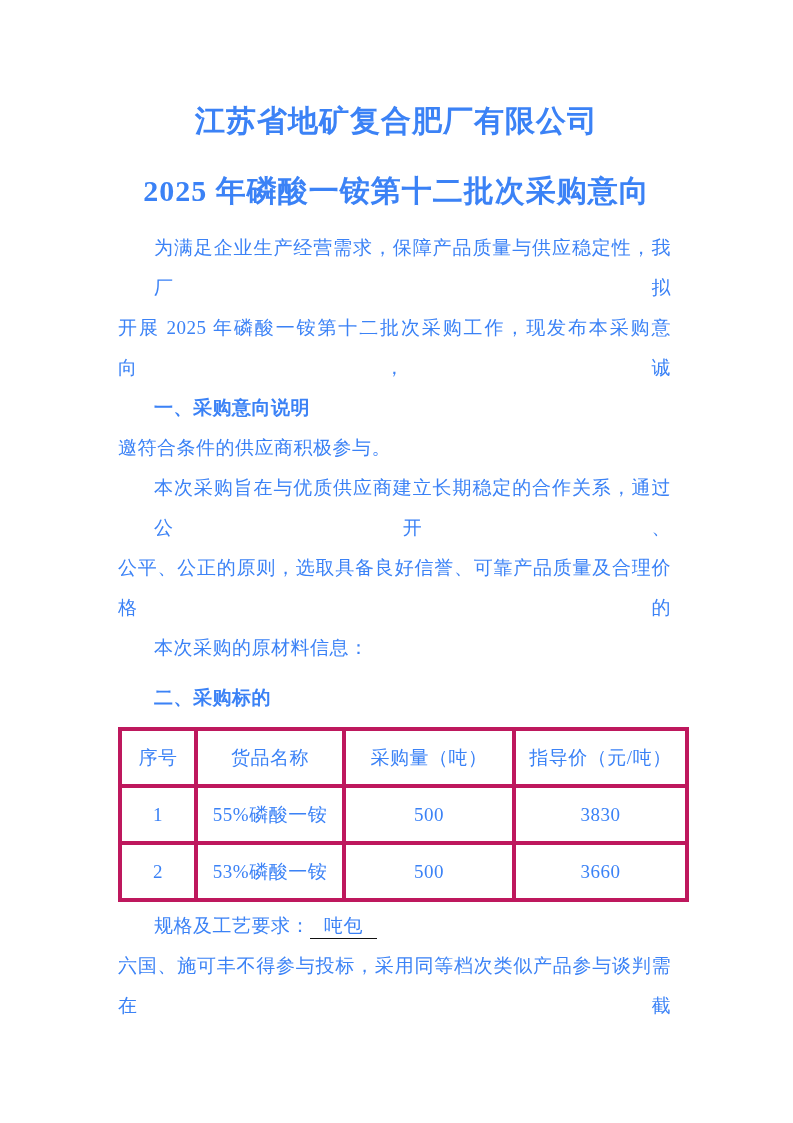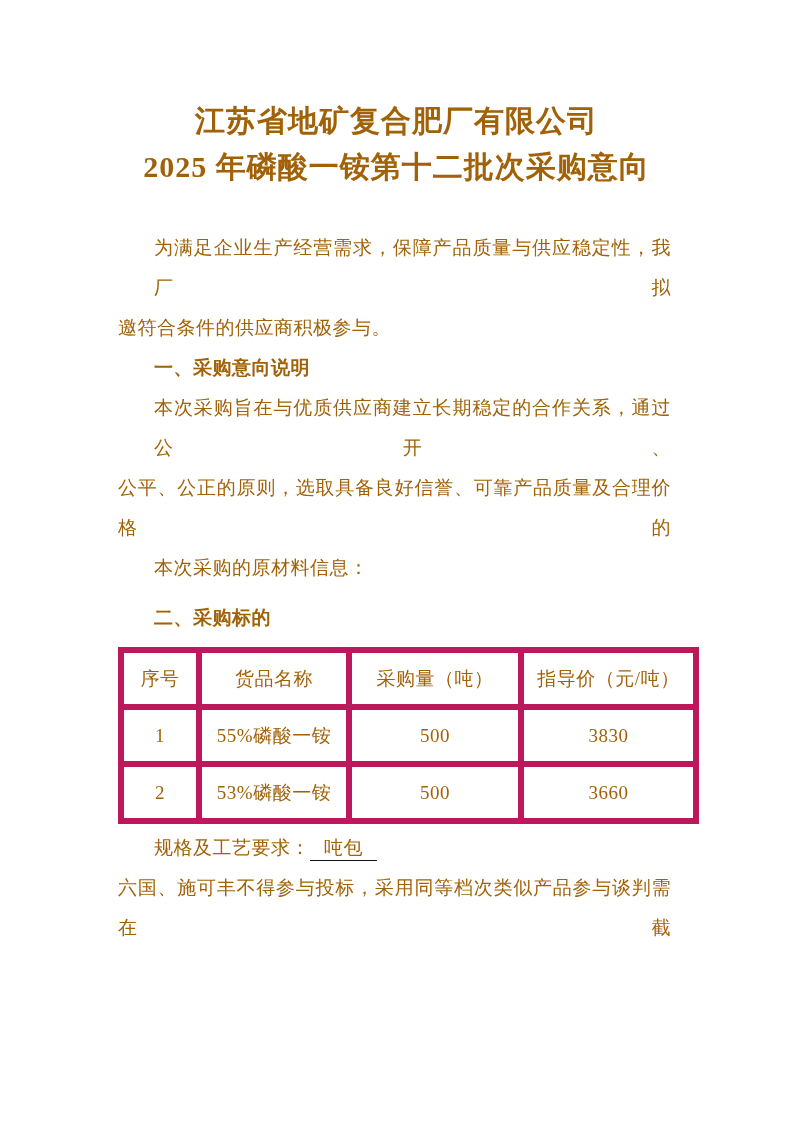--- a/index.html
+++ b/index.html
@@ -1,33 +1,33 @@
 <!DOCTYPE html>
 <html><head>
 <meta charset="utf-8">
 <style>
   html, body { margin: 0; padding: 0; background: #ffffff; }
   .page {
     position: relative;
     width: 793px;
     height: 1123px;
     background: #ffffff;
-    color: #a16207;
+    color: #3b82f6;
     font-family: "Liberation Serif", "DejaVu Serif", serif;
     overflow: hidden;
   }
   .titles { padding-top: 104px; text-align: center; }
   .doc-title {
     font-size: 30px;
     font-weight: bold;
     line-height: 34px;
     letter-spacing: 1px;
     margin: 0;
   }
-  .doc-title.second { margin-top: 12px; }
+  .doc-title.second { margin-top: 36px; }
   .content {
     position: absolute;
     left: 118px;
     top: 228px;
     width: 553px;
     font-size: 19px;
     letter-spacing: 0.5px;
   }
   .line {
     line-height: 40px;
@@ -42,21 +42,21 @@
   .indent { padding-left: 36px; }
   .bold { font-weight: bold; }
   .sec2-gap { margin-top: 10px; }
   table.materials {
     border-collapse: collapse;
     margin-top: 9px;
     width: 553px;
     table-layout: fixed;
   }
   table.materials td {
-    border: 6px solid #be185d;
+    border: 4px solid #be185d;
     text-align: center;
     vertical-align: middle;
     padding: 0;
     font-size: 19px;
     letter-spacing: 0.5px;
     overflow: hidden;
   }
   table.materials tr { height: 57px; }
   .col-no { width: 72px; }
   .col-name { width: 144px; }
@@ -77,23 +77,24 @@
 
   <div class="titles">
     <div class="doc-title">江苏省地矿复合肥厂有限公司</div>
     <div class="doc-title second">2025 年磷酸一铵第十二批次采购意向</div>
   </div>
 
   <div class="content">
 
 
     <div class="line fill indent">为满足企业生产经营需求，保障产品质量与供应稳定性，我厂拟</div>
+    <div class="line fill">开展 2025 年磷酸一铵第十二批次采购工作，现发布本采购意向，诚</div>
+    <div class="line bold indent">一、采购意向说明</div>
+
     <div class="line">邀符合条件的供应商积极参与。</div>
-
-    <div class="line bold indent">一、采购意向说明</div>
     <div class="line fill indent">本次采购旨在与优质供应商建立长期稳定的合作关系，通过公开、</div>
     <div class="line fill">公平、公正的原则，选取具备良好信誉、可靠产品质量及合理价格的</div>
 
     <div class="line indent">本次采购的原材料信息：</div>
     <div class="line bold indent sec2-gap">二、采购标的</div>
 
     <table class="materials">
       <tbody>
           <tr>
         <td class="col-no">序号</td>

